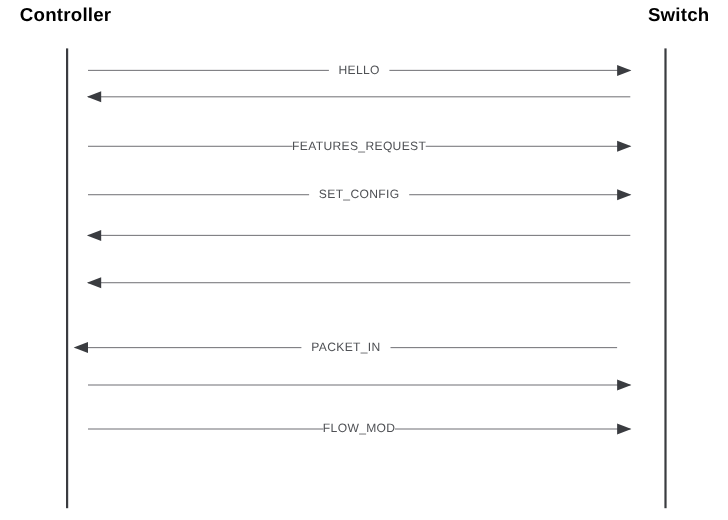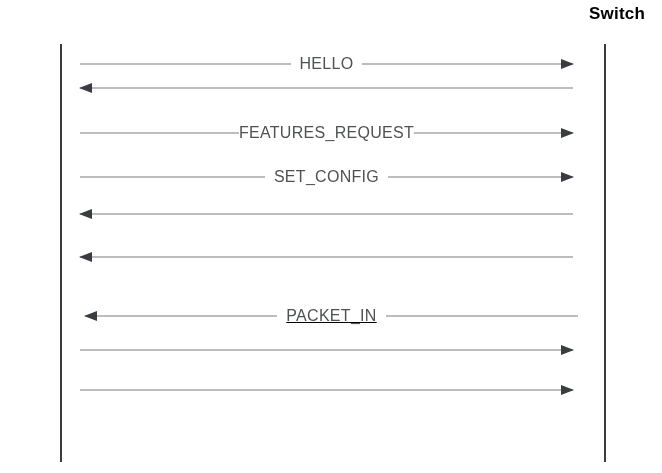--- a/index.html
+++ b/index.html
@@ -55,21 +55,21 @@
     top: 50%;
     height: 0;
     border-top: 1.6px solid #7c7c80;
     transform: translateY(-50%);
   }
   .msg-label {
     position: relative;
     z-index: 3;
     background: #ffffff;
     font-family: "Liberation Sans", sans-serif;
-    font-size: 16px;
+    font-size: 11px;
     font-weight: 500;
     color: #4f5155;
     letter-spacing: 0.3px;
     white-space: nowrap;
     line-height: 1;
   }
   .msg-label.pad-wide { padding: 0 9px; }
   .msg-label.pad-none { padding: 0 0px; }
   .msg-label.empty    { padding: 0; background: transparent; }
 
@@ -93,20 +93,21 @@
     border-top: 5.5px solid transparent;
     border-bottom: 5.5px solid transparent;
     border-right: 13px solid #3a3c40;
   }
 </style>
 </head>
 <body>
 
 <div id="diagram-root">
 
+  <div class="actor-label actor-left">Controller</div>
 
   <div class="actor-label actor-right">Switch</div>
 
   <div class="lifeline" id="lifeline-left" style="left: 60px; top: 44px; height: 418px; background: rgb(58, 60, 64);"></div>
 
   <div class="lifeline" id="lifeline-right" style="left: 604px; top: 44px; height: 418px; background: rgb(58, 60, 64);"></div>
 
   <div id="messages-layer">
       <div class="msg-row" style="left: 80px; width: 493px; top: 53px;">
         <div class="msg-line" style="border-top-color: rgb(124, 124, 128);"></div>
@@ -129,28 +130,29 @@
         <div class="msg-label pad-wide" style="color: rgb(79, 81, 85);">SET_CONFIG</div>
       </div>
       <div class="msg-row" style="left: 80px; width: 493px; top: 203px;">
         <div class="msg-line" style="border-top-color: rgb(124, 124, 128);"></div>
         <div class="arrowhead left" style="border-right-color: rgb(58, 60, 64);"></div>
       </div>
       <div class="msg-row" style="left: 80px; width: 493px; top: 246px;">
         <div class="msg-line" style="border-top-color: rgb(124, 124, 128);"></div>
         <div class="arrowhead left" style="border-right-color: rgb(58, 60, 64);"></div>
       </div>
-      <div class="msg-row" style="left: 85px; width: 493px; top: 305px; text-decoration: underline;">
+      <div class="msg-row" style="left: 68px; width: 493px; top: 305px;">
         <div class="msg-line" style="border-top-color: rgb(124, 124, 128);"></div>
         <div class="arrowhead left" style="border-right-color: rgb(58, 60, 64);"></div>
         <div class="msg-label pad-wide" style="color: rgb(79, 81, 85);">PACKET_IN</div>
       </div>
       <div class="msg-row" style="left: 80px; width: 493px; top: 339px;">
         <div class="msg-line" style="border-top-color: rgb(124, 124, 128);"></div>
         <div class="arrowhead right" style="border-left-color: rgb(58, 60, 64);"></div>
       </div>
       <div class="msg-row" style="left: 80px; width: 493px; top: 379px;">
         <div class="msg-line" style="border-top-color: rgb(124, 124, 128);"></div>
         <div class="arrowhead right" style="border-left-color: rgb(58, 60, 64);"></div>
+        <div class="msg-label pad-none" style="color: rgb(79, 81, 85);">FLOW_MOD</div>
       </div>
     </div>
 
 </div>
 
 </body></html>

